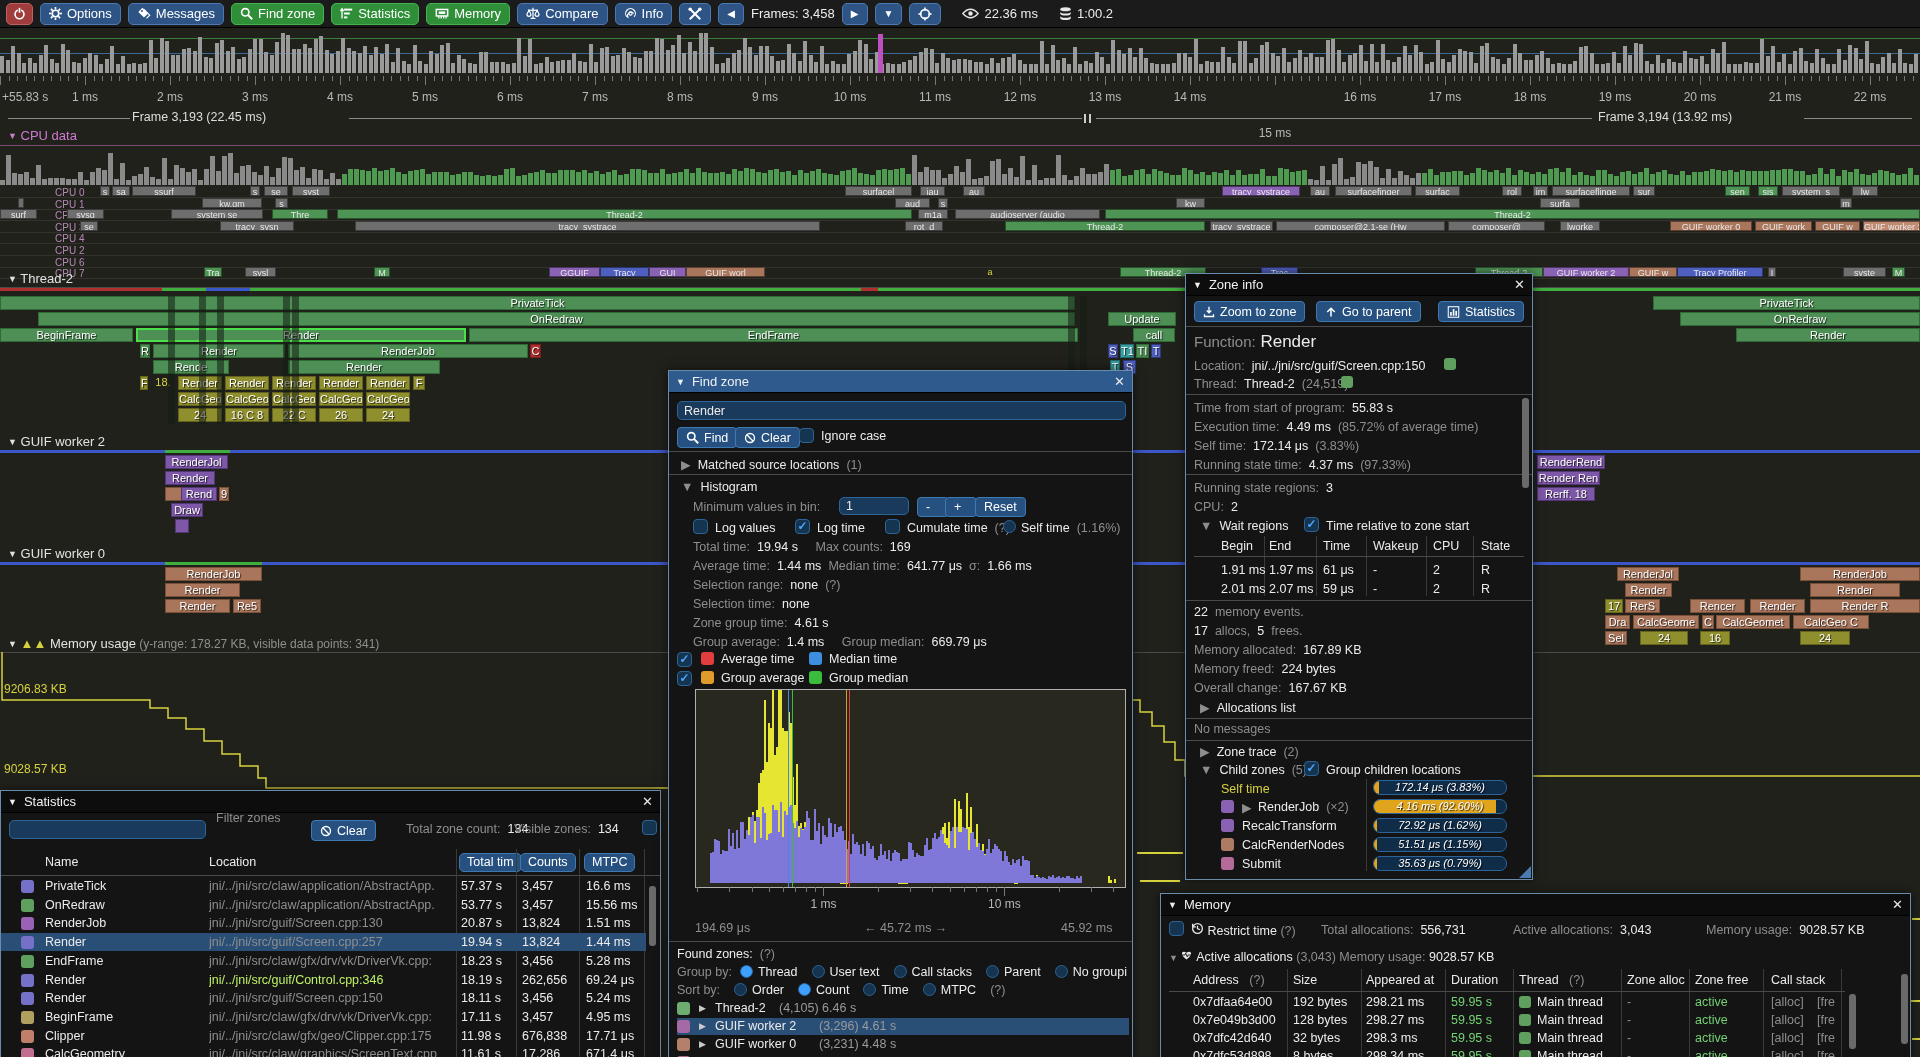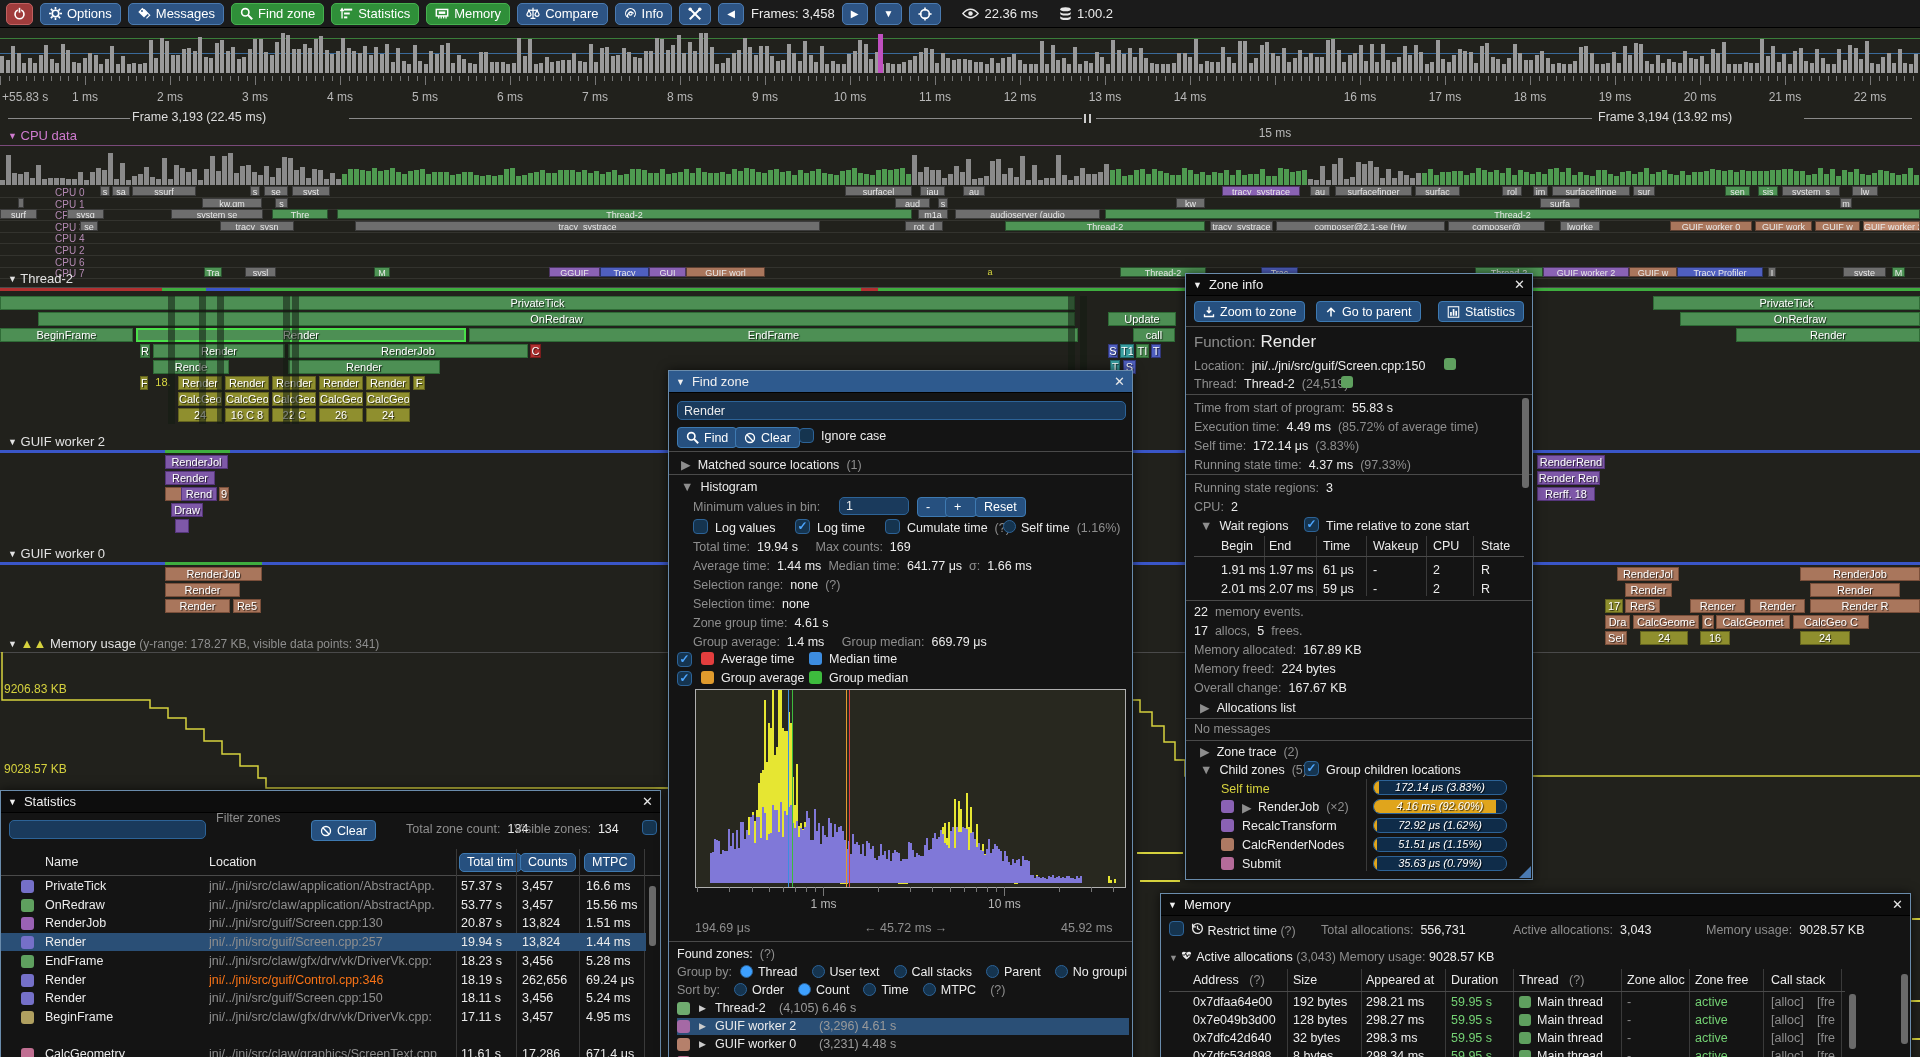--- a/index.html
+++ b/index.html
@@ -1080,40 +1080,48 @@
         <div class="sw" style="left: 20px; top: 1px; width: 13px; height: 13px; position: absolute; background: rgb(95, 160, 95);"></div>
         <div style="left: 44px; top: 0px; width: 158px; height: 16px; position: absolute; color: rgb(236, 236, 236); overflow: hidden; white-space: nowrap;">EndFrame</div>
         <div style="left: 208px; top: 0px; width: 244px; height: 16px; position: absolute; color: rgb(142, 142, 142); overflow: hidden; white-space: nowrap;">jni/../jni/src/claw/gfx/drv/vk/DriverVk.cpp:</div>
         <div style="left: 460px; top: 0px; width: 54px; height: 16px; position: absolute; color: rgb(236, 236, 236);">18.23 s</div>
         <div style="left: 521px; top: 0px; width: 56px; height: 16px; position: absolute; color: rgb(236, 236, 236);">3,456</div>
         <div style="left: 585px; top: 0px; width: 58px; height: 16px; position: absolute; color: rgb(236, 236, 236);">5.28 ms</div>
       </div>
       <div class="row" style="left: 0px; top: 181.5px; width: 659px; height: 18px; position: absolute;">
         <div class="sw" style="left: 20px; top: 1px; width: 13px; height: 13px; position: absolute; background: rgb(117, 112, 200);"></div>
         <div style="left: 44px; top: 0px; width: 158px; height: 16px; position: absolute; color: rgb(236, 236, 236); overflow: hidden; white-space: nowrap;">Render</div>
-        <div style="left: 208px; top: 0px; width: 244px; height: 16px; position: absolute; color: #f97316; overflow: hidden; white-space: nowrap;">jni/../jni/src/guif/Control.cpp:346</div>
+        <div style="left: 208px; top: 0px; width: 244px; height: 16px; position: absolute; color: #bef264; overflow: hidden; white-space: nowrap;">jni/../jni/src/guif/Control.cpp:346</div>
         <div style="left: 460px; top: 0px; width: 54px; height: 16px; position: absolute; color: rgb(236, 236, 236);">18.19 s</div>
         <div style="left: 521px; top: 0px; width: 56px; height: 16px; position: absolute; color: rgb(236, 236, 236);">262,656</div>
         <div style="left: 585px; top: 0px; width: 58px; height: 16px; position: absolute; color: rgb(236, 236, 236);">69.24 μs</div>
       </div>
       <div class="row" style="left: 0px; top: 200.2px; width: 659px; height: 18px; position: absolute;">
         <div class="sw" style="left: 20px; top: 1px; width: 13px; height: 13px; position: absolute; background: rgb(117, 112, 200);"></div>
         <div style="left: 44px; top: 0px; width: 158px; height: 16px; position: absolute; color: rgb(236, 236, 236); overflow: hidden; white-space: nowrap;">Render</div>
         <div style="left: 208px; top: 0px; width: 244px; height: 16px; position: absolute; color: rgb(142, 142, 142); overflow: hidden; white-space: nowrap;">jni/../jni/src/guif/Screen.cpp:150</div>
         <div style="left: 460px; top: 0px; width: 54px; height: 16px; position: absolute; color: rgb(236, 236, 236);">18.11 s</div>
         <div style="left: 521px; top: 0px; width: 56px; height: 16px; position: absolute; color: rgb(236, 236, 236);">3,456</div>
         <div style="left: 585px; top: 0px; width: 58px; height: 16px; position: absolute; color: rgb(236, 236, 236);">5.24 ms</div>
       </div>
       <div class="row" style="left: 0px; top: 218.9px; width: 659px; height: 18px; position: absolute;">
         <div class="sw" style="left: 20px; top: 1px; width: 13px; height: 13px; position: absolute; background: rgb(176, 160, 96);"></div>
         <div style="left: 44px; top: 0px; width: 158px; height: 16px; position: absolute; color: rgb(236, 236, 236); overflow: hidden; white-space: nowrap;">BeginFrame</div>
         <div style="left: 208px; top: 0px; width: 244px; height: 16px; position: absolute; color: rgb(142, 142, 142); overflow: hidden; white-space: nowrap;">jni/../jni/src/claw/gfx/drv/vk/DriverVk.cpp:</div>
         <div style="left: 460px; top: 0px; width: 54px; height: 16px; position: absolute; color: rgb(236, 236, 236);">17.11 s</div>
         <div style="left: 521px; top: 0px; width: 56px; height: 16px; position: absolute; color: rgb(236, 236, 236);">3,457</div>
         <div style="left: 585px; top: 0px; width: 58px; height: 16px; position: absolute; color: rgb(236, 236, 236);">4.95 ms</div>
+      </div>
+      <div class="row" style="left: 0px; top: 237.6px; width: 659px; height: 18px; position: absolute;">
+        <div class="sw" style="left: 20px; top: 1px; width: 13px; height: 13px; position: absolute; background: rgb(191, 127, 107);"></div>
+        <div style="left: 44px; top: 0px; width: 158px; height: 16px; position: absolute; color: rgb(236, 236, 236); overflow: hidden; white-space: nowrap;">Clipper</div>
+        <div style="left: 208px; top: 0px; width: 244px; height: 16px; position: absolute; color: rgb(142, 142, 142); overflow: hidden; white-space: nowrap;">jni/../jni/src/claw/gfx/geo/Clipper.cpp:175</div>
+        <div style="left: 460px; top: 0px; width: 54px; height: 16px; position: absolute; color: rgb(236, 236, 236);">11.98 s</div>
+        <div style="left: 521px; top: 0px; width: 56px; height: 16px; position: absolute; color: rgb(236, 236, 236);">676,838</div>
+        <div style="left: 585px; top: 0px; width: 58px; height: 16px; position: absolute; color: rgb(236, 236, 236);">17.71 μs</div>
       </div>
       <div class="row" style="left: 0px; top: 256.3px; width: 659px; height: 18px; position: absolute;">
         <div class="sw" style="left: 20px; top: 1px; width: 13px; height: 13px; position: absolute; background: rgb(192, 111, 146);"></div>
         <div style="left: 44px; top: 0px; width: 158px; height: 16px; position: absolute; color: rgb(236, 236, 236); overflow: hidden; white-space: nowrap;">CalcGeometry</div>
         <div style="left: 208px; top: 0px; width: 244px; height: 16px; position: absolute; color: rgb(142, 142, 142); overflow: hidden; white-space: nowrap;">jni/../jni/src/claw/graphics/ScreenText.cpp</div>
         <div style="left: 460px; top: 0px; width: 54px; height: 16px; position: absolute; color: rgb(236, 236, 236);">11.61 s</div>
         <div style="left: 521px; top: 0px; width: 56px; height: 16px; position: absolute; color: rgb(236, 236, 236);">17,286</div>
         <div style="left: 585px; top: 0px; width: 58px; height: 16px; position: absolute; color: rgb(236, 236, 236);">671.4 μs</div>
       </div>
       <div class="thumb" style="left: 648px; top: 95px; width: 7px; height: 60px; position: absolute;"></div>

